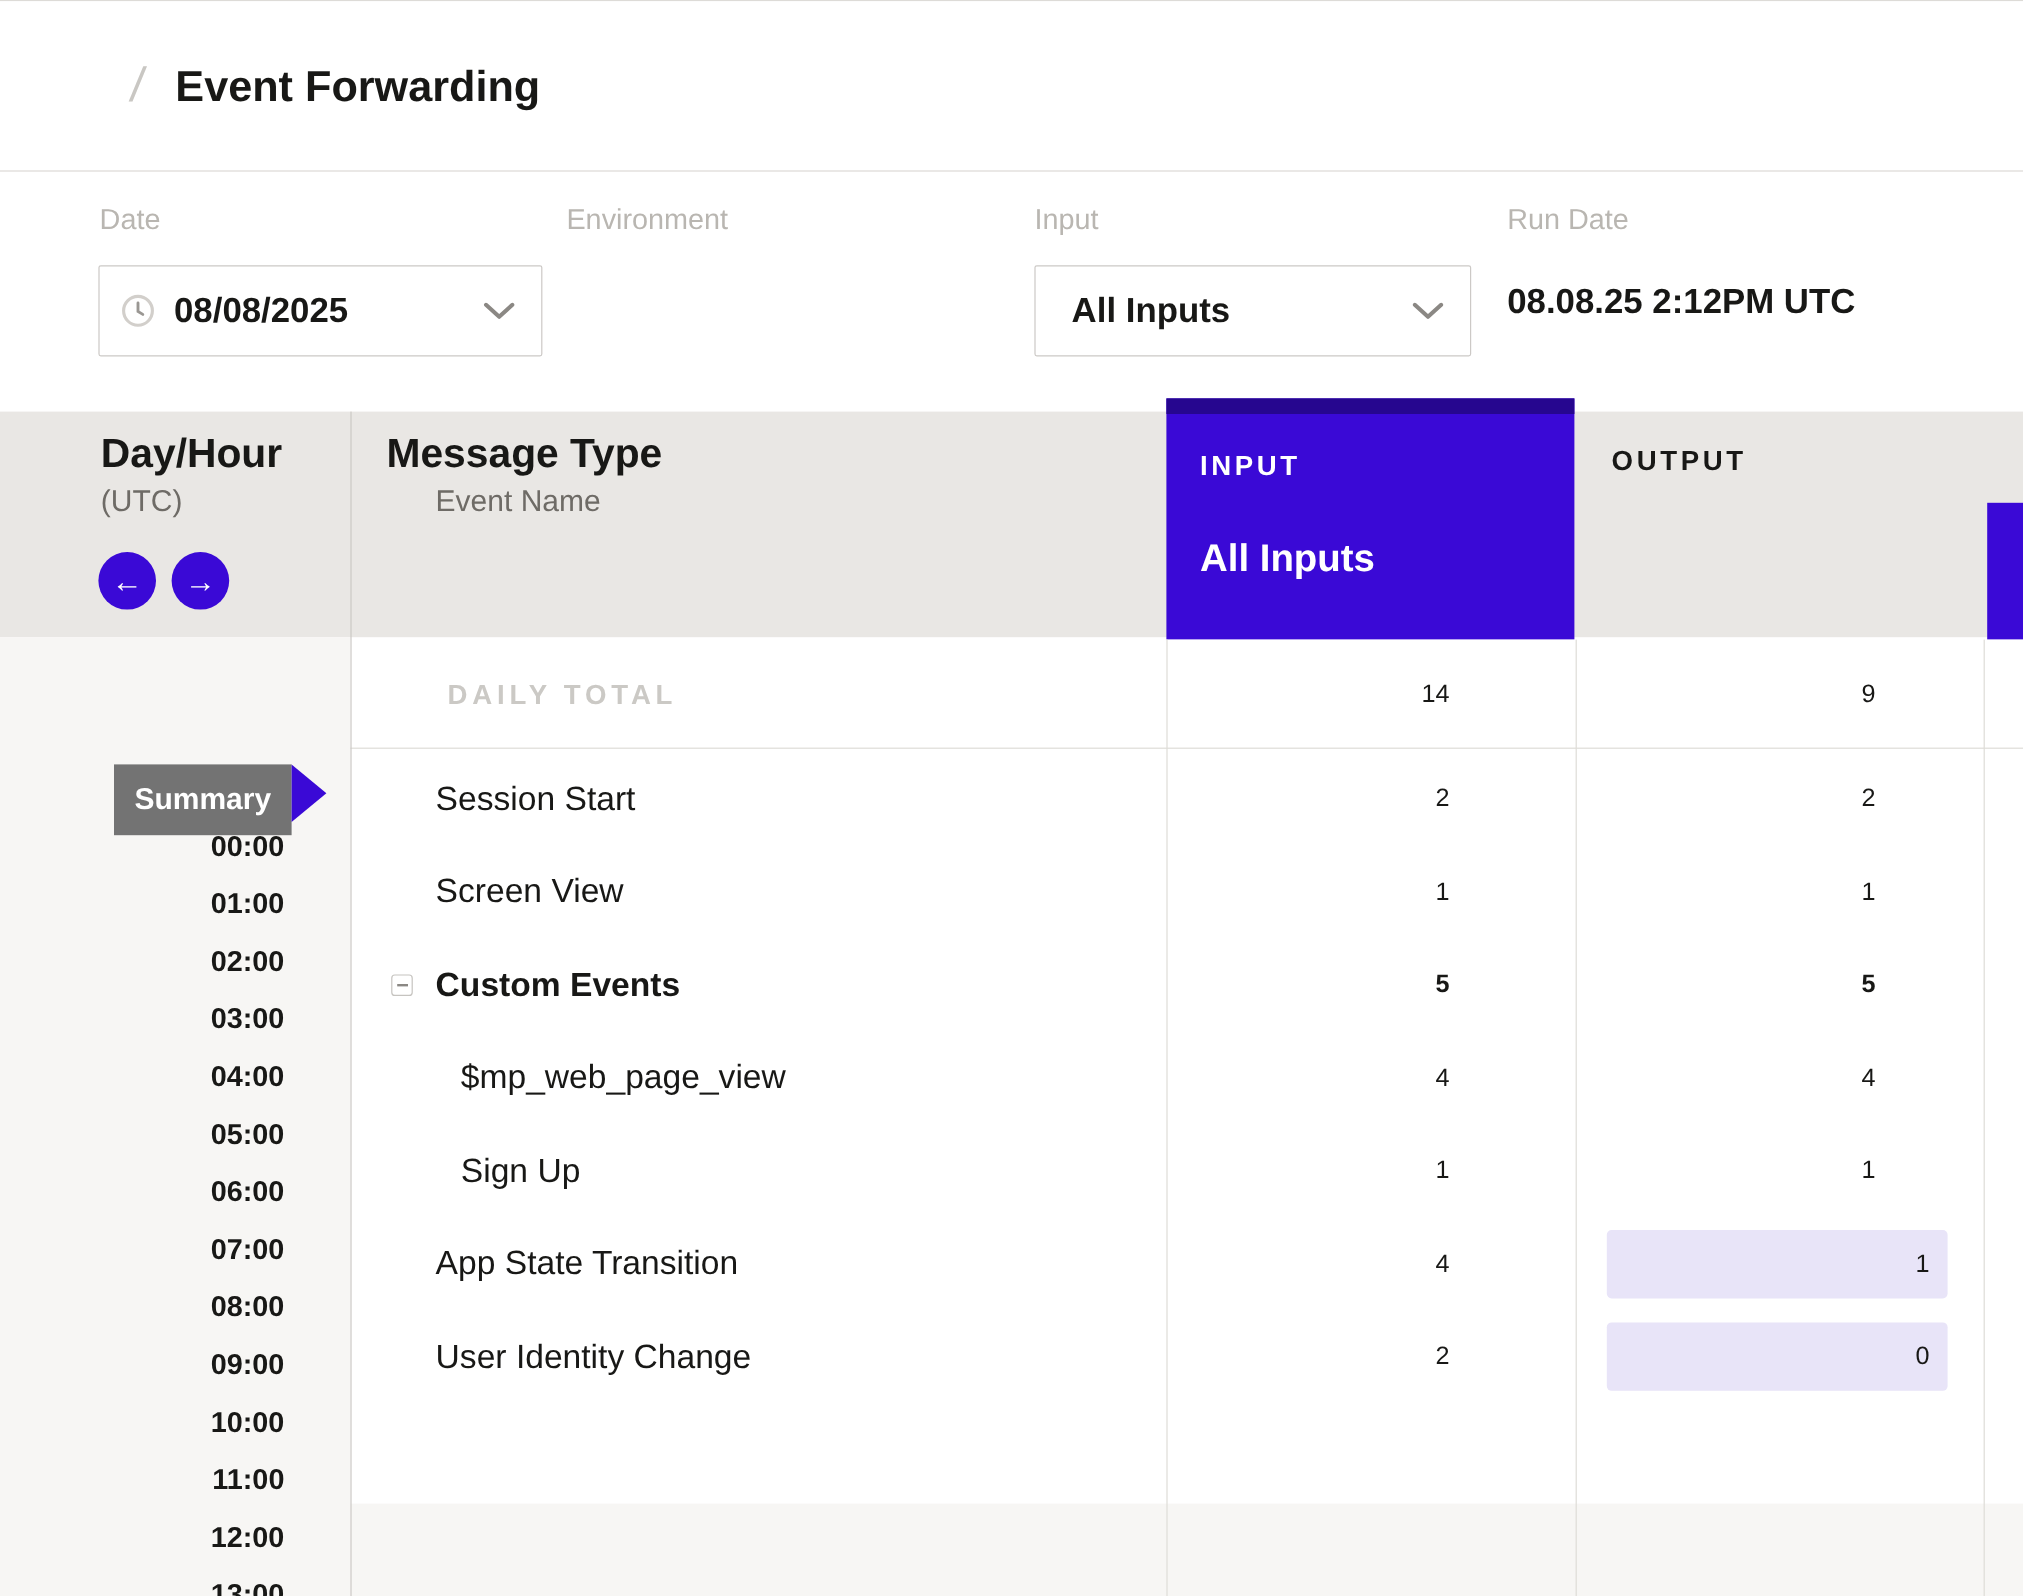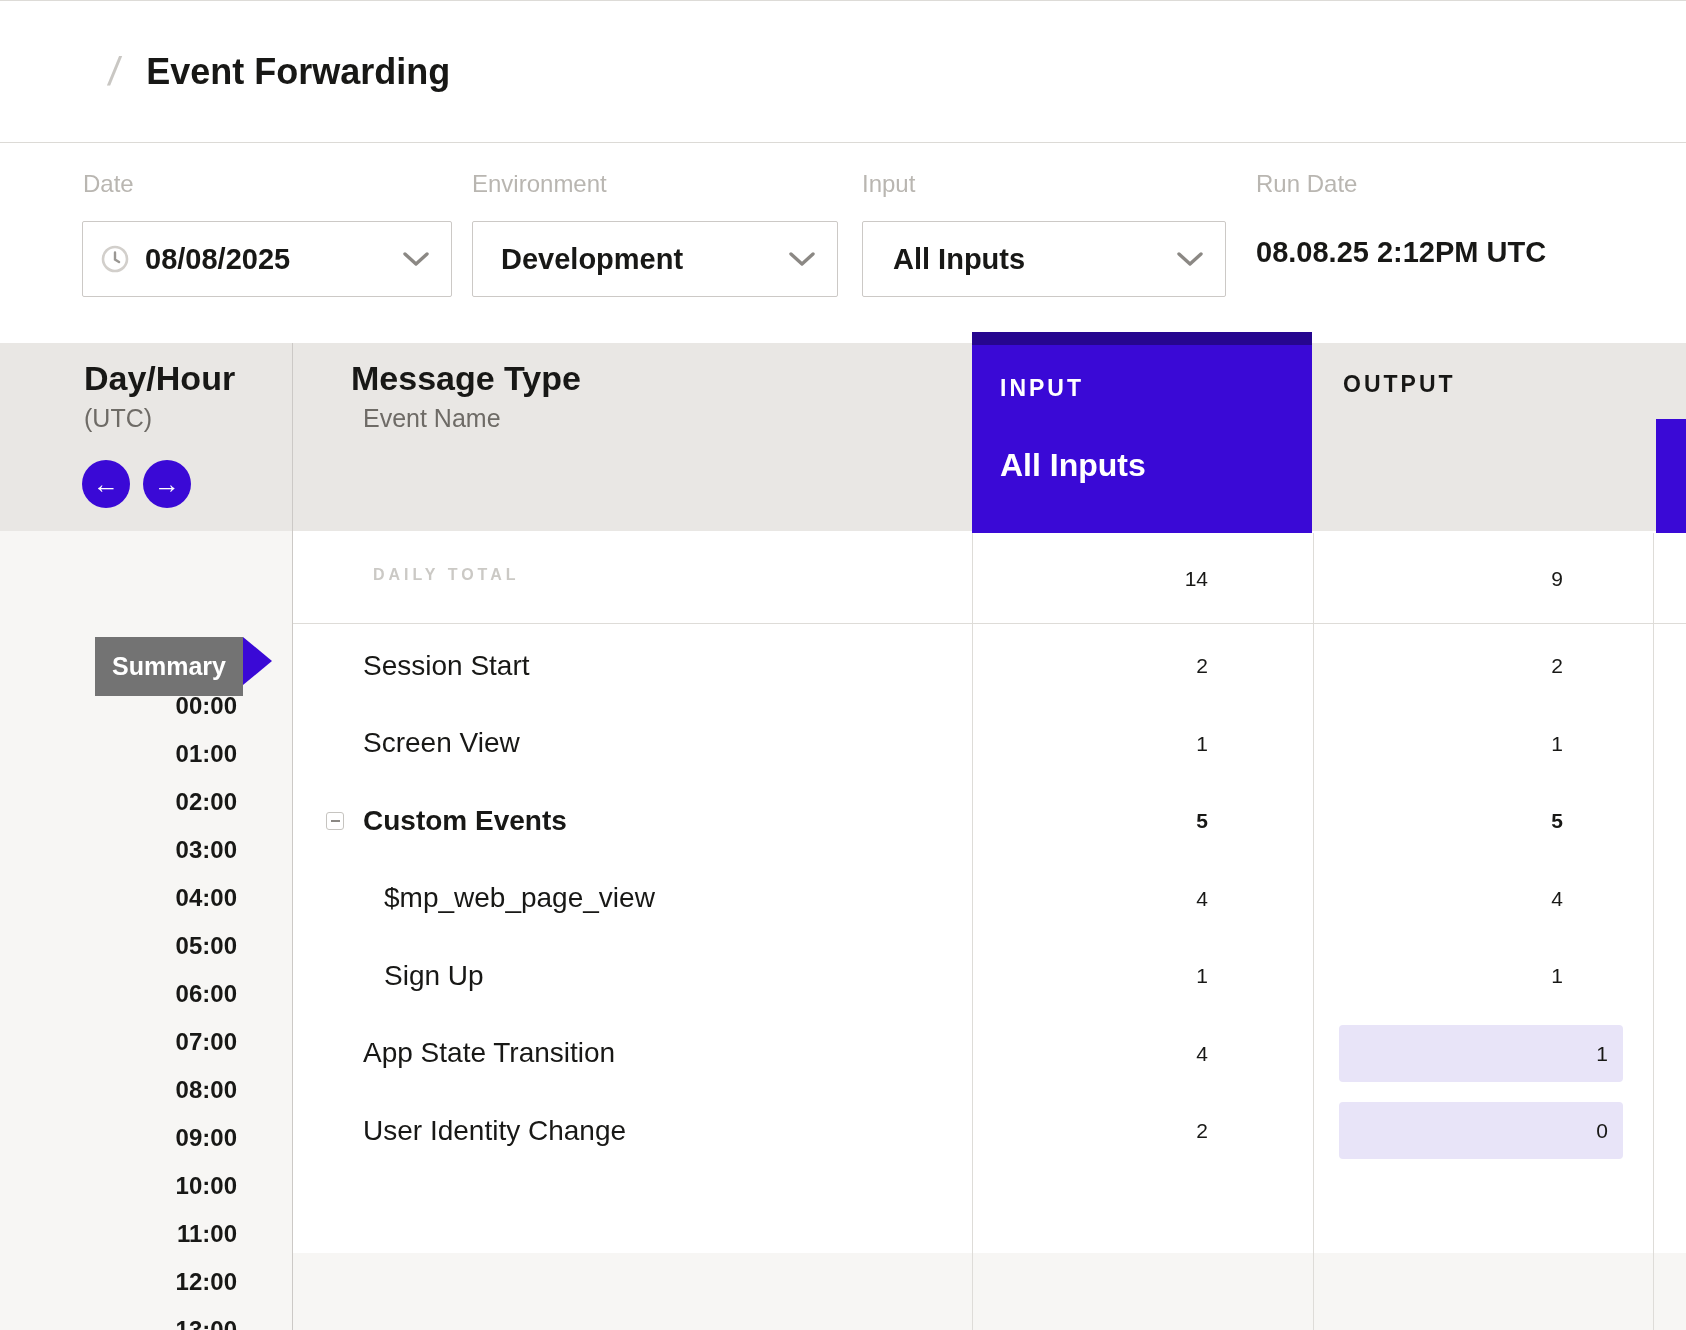--- a/index.html
+++ b/index.html
@@ -27,21 +27,21 @@
     font-size:29px; font-weight:700; color:#181816; }
   .clock { margin:0 16px 0 18px; }
   
   .thead { position:absolute; left:0; top:342px; width:100%; height:188px; background:#e9e7e4; }
   .dayhour-title { position:absolute; left:84px; top:358px; font-size:34px; font-weight:700; }
   .dayhour-sub { position:absolute; left:84px; top:403px; font-size:25px; color:#6e6b66; }
   .nav-btn { position:absolute; top:459px; width:48px; height:48px; border-radius:50%;
     background:#3a09d6; color:#fff; display:flex; align-items:center; justify-content:center;
     font-size:26px; cursor:pointer; border:none; }
   .nav-prev { left:82px; } .nav-next { left:143px; }
-  .msgtype-title { position:absolute; left:322px; top:358px; font-size:34px; font-weight:700;margin-left:29px; }
+  .msgtype-title { position:absolute; left:322px; top:358px; font-size:34px; font-weight:700; }
   .msgtype-sub { position:absolute; left:363px; top:403px; font-size:25px; color:#6e6b66; }
   .output-label { position:absolute; left:1343px; top:370px; font-size:23px; font-weight:700;
     letter-spacing:3px; color:#181816; }
   .input-block { position:absolute; left:972px; top:331px; width:340px; height:201px;
     background:#3a09d6; border-top:13px solid #26068f; }
   .input-label { position:absolute; left:28px; top:30px; font-size:23px; font-weight:700;
     letter-spacing:3px; color:#fff; }
   .input-col-title { position:absolute; left:28px; top:102px; font-size:32px; font-weight:700; color:#fff; }
   .mixpanel-block { position:absolute; left:1315px; top:418px; width:338px; height:114px;
     background:#3a09d6; display:flex; flex-direction:column; align-items:center;
@@ -53,21 +53,21 @@
   .sidebar-bg { position:absolute; left:0; top:530px; width:292px; height:800px; background:#f7f6f4; }
   .footer-band { position:absolute; left:292px; top:1252px; width:1394px; height:78px; background:#f7f6f4; }
   .vline { position:absolute; width:1px; background:#dedcd8; }
   .vline-main { left:292px; top:342px; height:988px; background:#ccc9c6; }
   .vline-a { left:972px; top:532px; height:798px; }
   .vline-b { left:1313px; top:532px; height:798px; }
   .vline-c { left:1653px; top:532px; height:798px; }
   
   .dt-row { position:absolute; left:292px; top:532px; width:1394px; height:91px;
     border-bottom:1px solid #dedcd8; background:#fff; }
-  .dt-label { position:absolute; left:81px; top:33px; font-size:16px; font-weight:700;
+  .dt-label { position:absolute; left:81px; top:33px; font-size:23px; font-weight:700;
     letter-spacing:4px; color:#cbc9c5; }
   .num { font-size:21px; color:#181816; }
   .dt-in { position:absolute; left:680px; width:288px; top:0; height:91px; line-height:91px;
     text-align:right; padding-right:52px; }
   .dt-out { position:absolute; left:1023px; width:293px; top:0; height:91px; line-height:91px;
     text-align:right; padding-right:45px; }
   
   .rows { position:absolute; left:292px; top:626px; width:1394px; }
   .row { position:relative; height:77.5px; }
   .row-label { position:absolute; left:71px; top:50%; transform:translateY(-50%);
@@ -119,28 +119,20 @@
         </svg>
       </span>
       <span class="f-value heavy">08/08/2025</span>
       <span class="chev">
         <svg width="26" height="16" viewBox="0 0 26 16">
             <polyline points="2,3 13,13 24,3" fill="none" stroke="#8b8884" stroke-width="3.4" stroke-linecap="round" stroke-linejoin="round"></polyline>
           </svg>
       </span>
     </div>
 
-    <div class="f-box" style="left:472px; width:366px; padding-left:28px;">
-      <span class="f-value">Development</span>
-      <span class="chev">
-        <svg width="26" height="16" viewBox="0 0 26 16">
-            <polyline points="2,3 13,13 24,3" fill="none" stroke="#8b8884" stroke-width="3.4" stroke-linecap="round" stroke-linejoin="round"></polyline>
-          </svg>
-      </span>
-    </div>
 
     <div class="f-box" style="left:862px; width:364px; padding-left:30px;">
       <span class="f-value">All Inputs</span>
       <span class="chev">
         <svg width="26" height="16" viewBox="0 0 26 16">
             <polyline points="2,3 13,13 24,3" fill="none" stroke="#8b8884" stroke-width="3.4" stroke-linecap="round" stroke-linejoin="round"></polyline>
           </svg>
       </span>
     </div>
 

